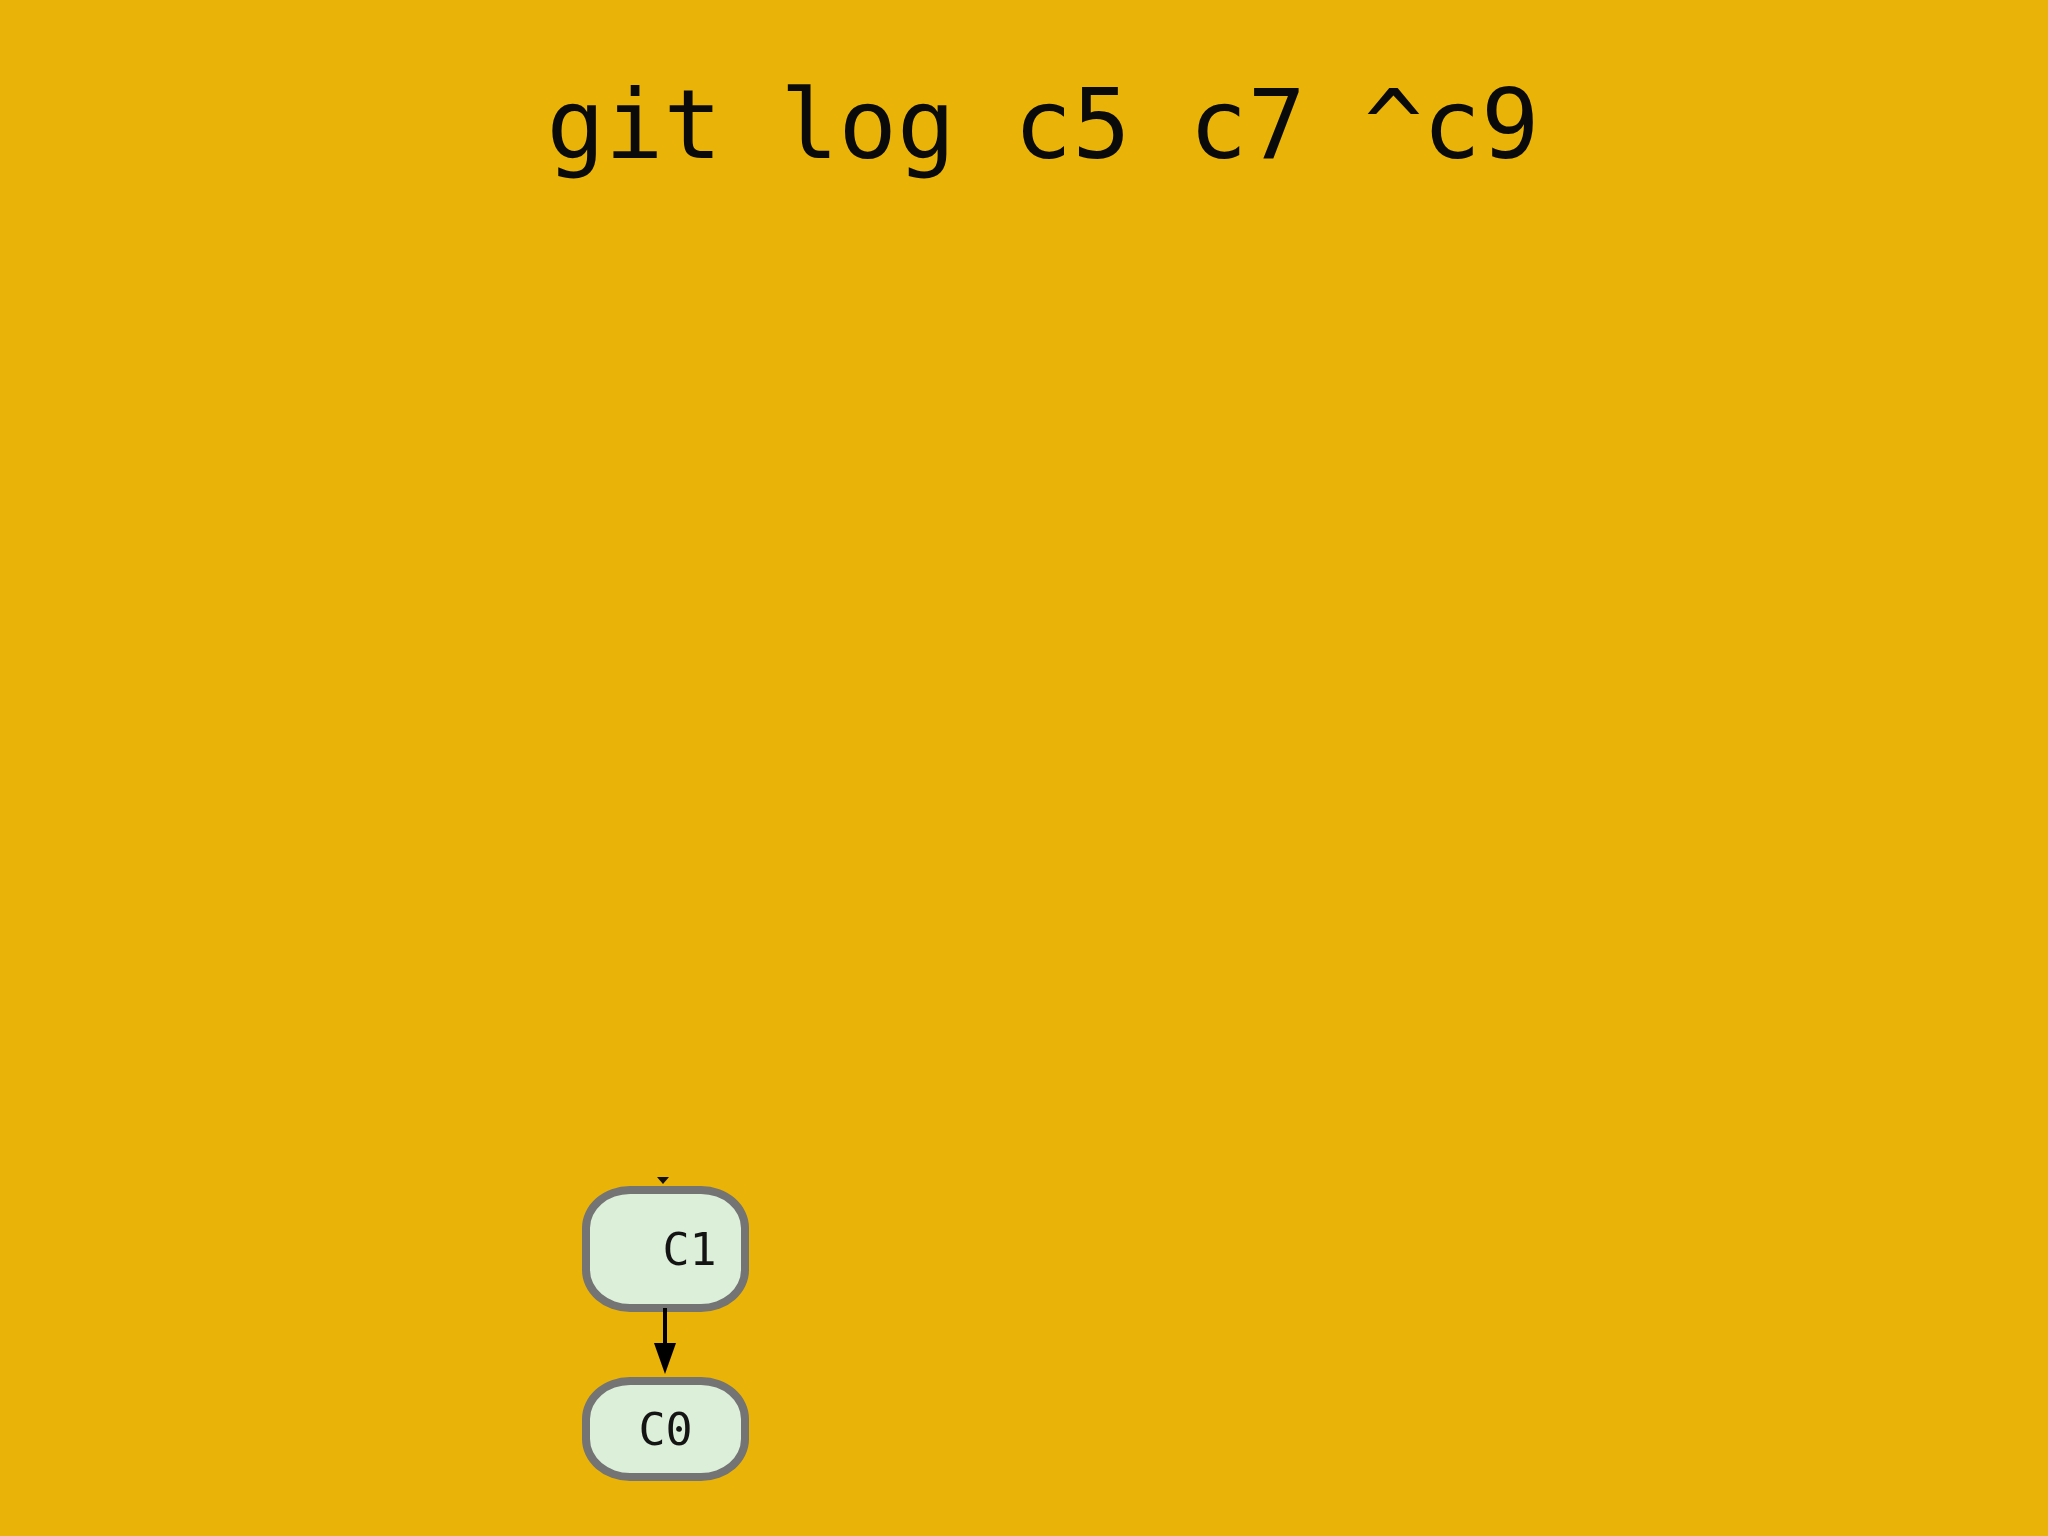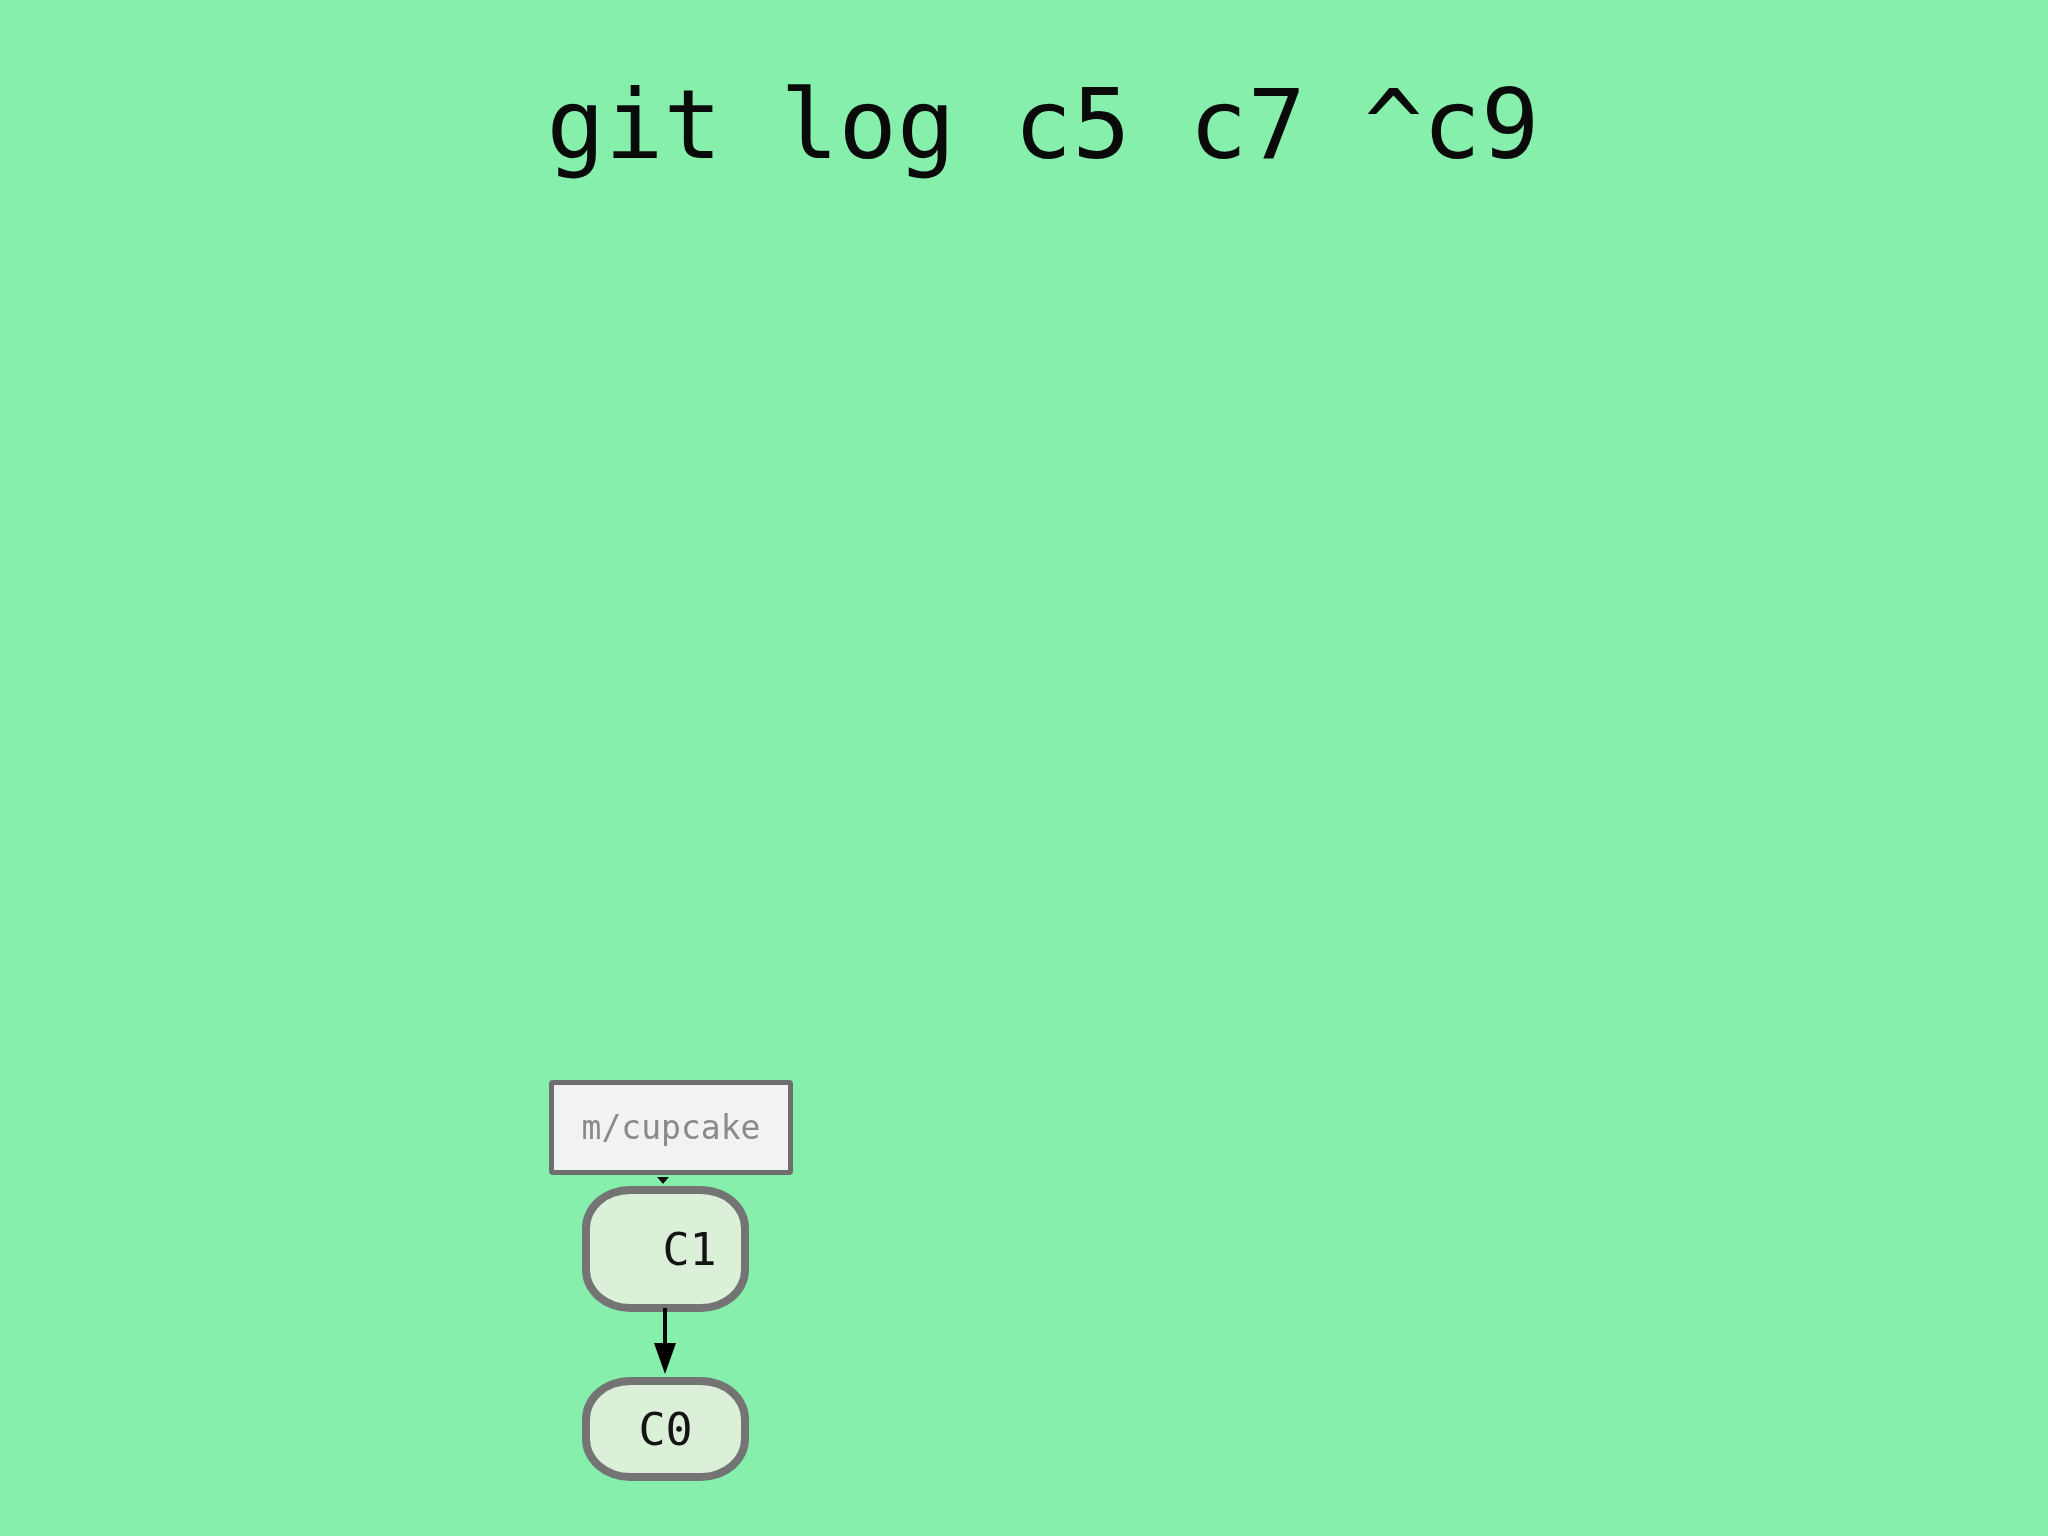--- a/index.html
+++ b/index.html
@@ -4,21 +4,21 @@
 <style>
   html, body {
     margin: 0;
     padding: 0;
     background: #ffffff;
   }
   .stage {
     position: relative;
     width: 2048px;
     height: 1536px;
-    background: #86efac;
+    background: #eab308;
     overflow: hidden;
     font-family: "DejaVu Sans Mono", "Liberation Mono", monospace;
   }
 
   
   .command-title {
     position: absolute;
     top: 72px;
     left: 1043px;
     transform: translateX(-50%);
@@ -86,21 +86,20 @@
     height: 70px;
   }
 </style>
 </head>
 <body>
 
 <div class="stage">
 
   <div class="command-title">git log c5 c7 ^c9</div>
 
-  <div class="branch-label">m/cupcake</div>
 
   <div class="label-pointer-tip"></div>
 
   <div class="commit-node commit-c1">
     <span>C1</span>
   </div>
 
   <svg class="edge-arrow" viewBox="0 0 50 70" xmlns="http://www.w3.org/2000/svg">
     <line x1="25" y1="2" x2="25" y2="40" stroke="#000000" stroke-width="4"></line>
     <polygon points="25,68 14,37 36,37" fill="#000000"></polygon>

